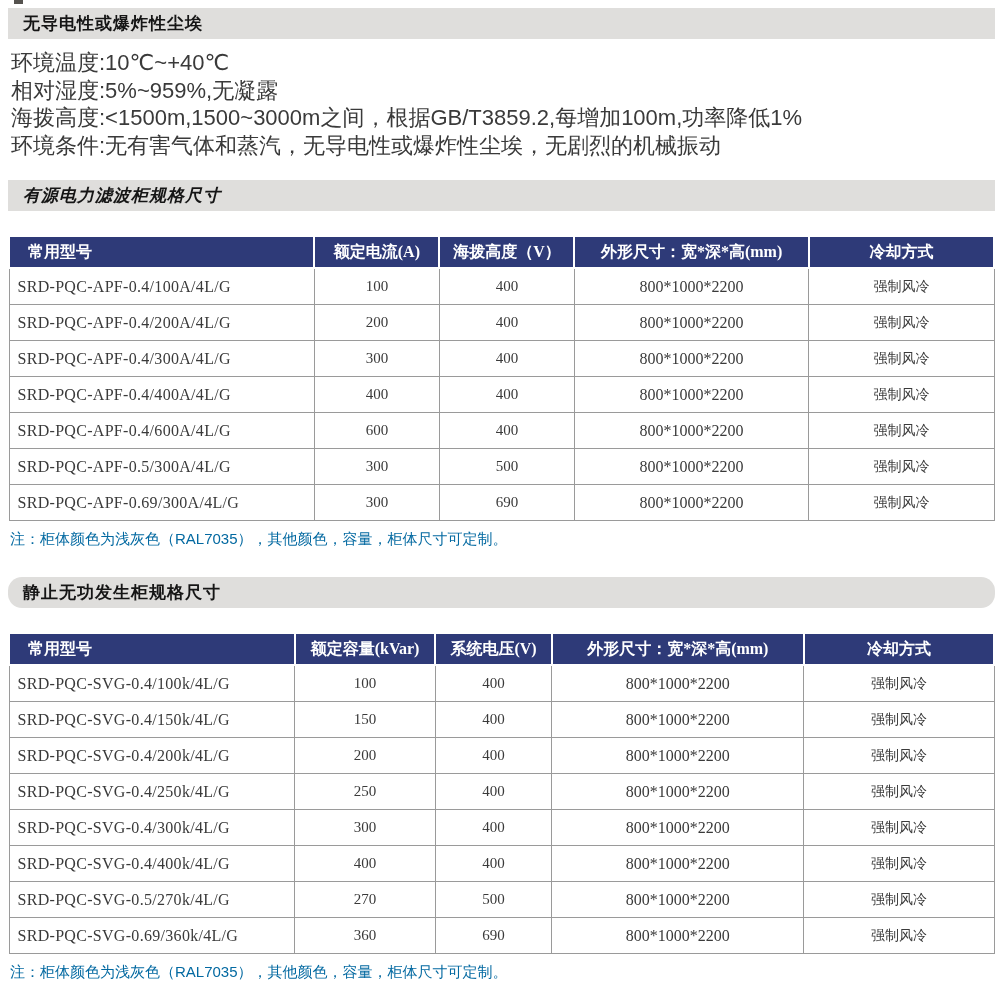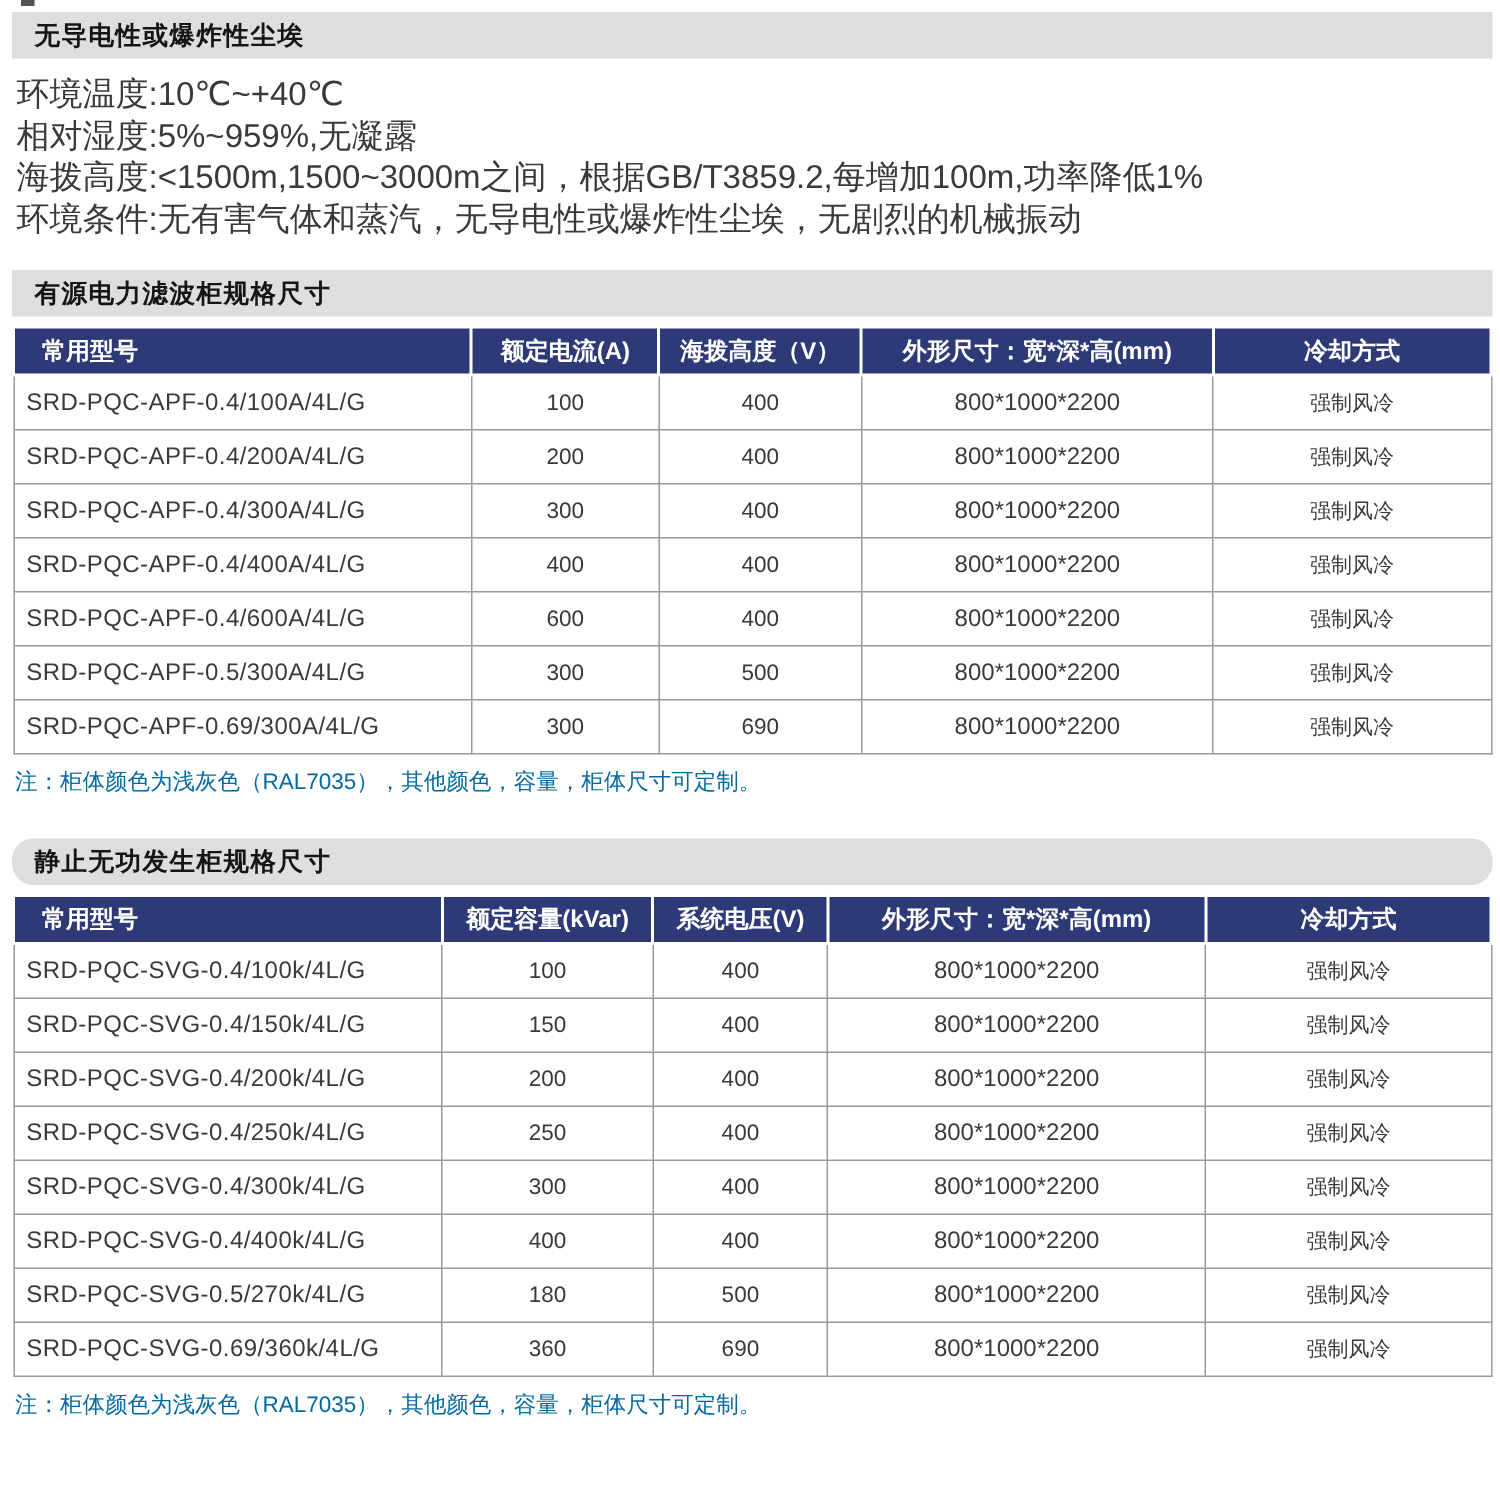--- a/index.html
+++ b/index.html
@@ -10,27 +10,27 @@
   }
   .corner-mark { position:absolute; left:14px; top:0; width:9px; height:4px; background:#55524e; }
   .content { padding:0 5px 0 8px; }
 
   .section-bar {
     background:#dfdedc; height:31px; display:flex; align-items:center;
     padding-left:15px; font-size:17px; font-weight:bold; color:#151515;
     letter-spacing:1px;
   }
   .bar1 { margin-top:8px; }
-  .bar2 { margin-top:21px; }
+  .bar2 { margin-top:21px;font-style:italic; }
   .bar3 { margin-top:28px;border-radius:14px; }
 
   .cond { margin:10px 0 0 3px; }
   .cond p { margin:0; font-size:22px; line-height:27.5px; color:#3a3a3a; }
 
-  .spec-table { width:100%; border-collapse:collapse; table-layout:fixed; margin-top:6px; }
+  .spec-table { width:100%; border-collapse:collapse; table-layout:fixed; margin-top:24px;font-family:Liberation Serif, serif; }
   .spec-table thead th {
     background:#2e3a78; color:#ffffff; font-size:16px; font-weight:bold;
     height:30px; border:2px solid #ffffff; text-align:center; padding:0;
   }
   .spec-table thead th.c0 { text-align:left; padding-left:18px; }
   .spec-table tbody td {
     border:1px solid #9a9a9a; height:35px; text-align:center;
     font-size:15px; color:#3a3a3a; padding:0; background:#ffffff;
   }
   .spec-table tbody td.c0 { text-align:left; padding-left:8px; font-size:16px; letter-spacing:0.3px; }
@@ -198,21 +198,21 @@
         </tr>
         <tr>
           <td class="c0">SRD-PQC-SVG-0.4/400k/4L/G</td>
           <td class="c1">400</td>
           <td class="c2">400</td>
           <td class="c3">800*1000*2200</td>
           <td class="c4">强制风冷</td>
         </tr>
         <tr>
           <td class="c0">SRD-PQC-SVG-0.5/270k/4L/G</td>
-          <td class="c1">180</td>
+          <td class="c1">270</td>
           <td class="c2">500</td>
           <td class="c3">800*1000*2200</td>
           <td class="c4">强制风冷</td>
         </tr>
         <tr>
           <td class="c0">SRD-PQC-SVG-0.69/360k/4L/G</td>
           <td class="c1">360</td>
           <td class="c2">690</td>
           <td class="c3">800*1000*2200</td>
           <td class="c4">强制风冷</td>

